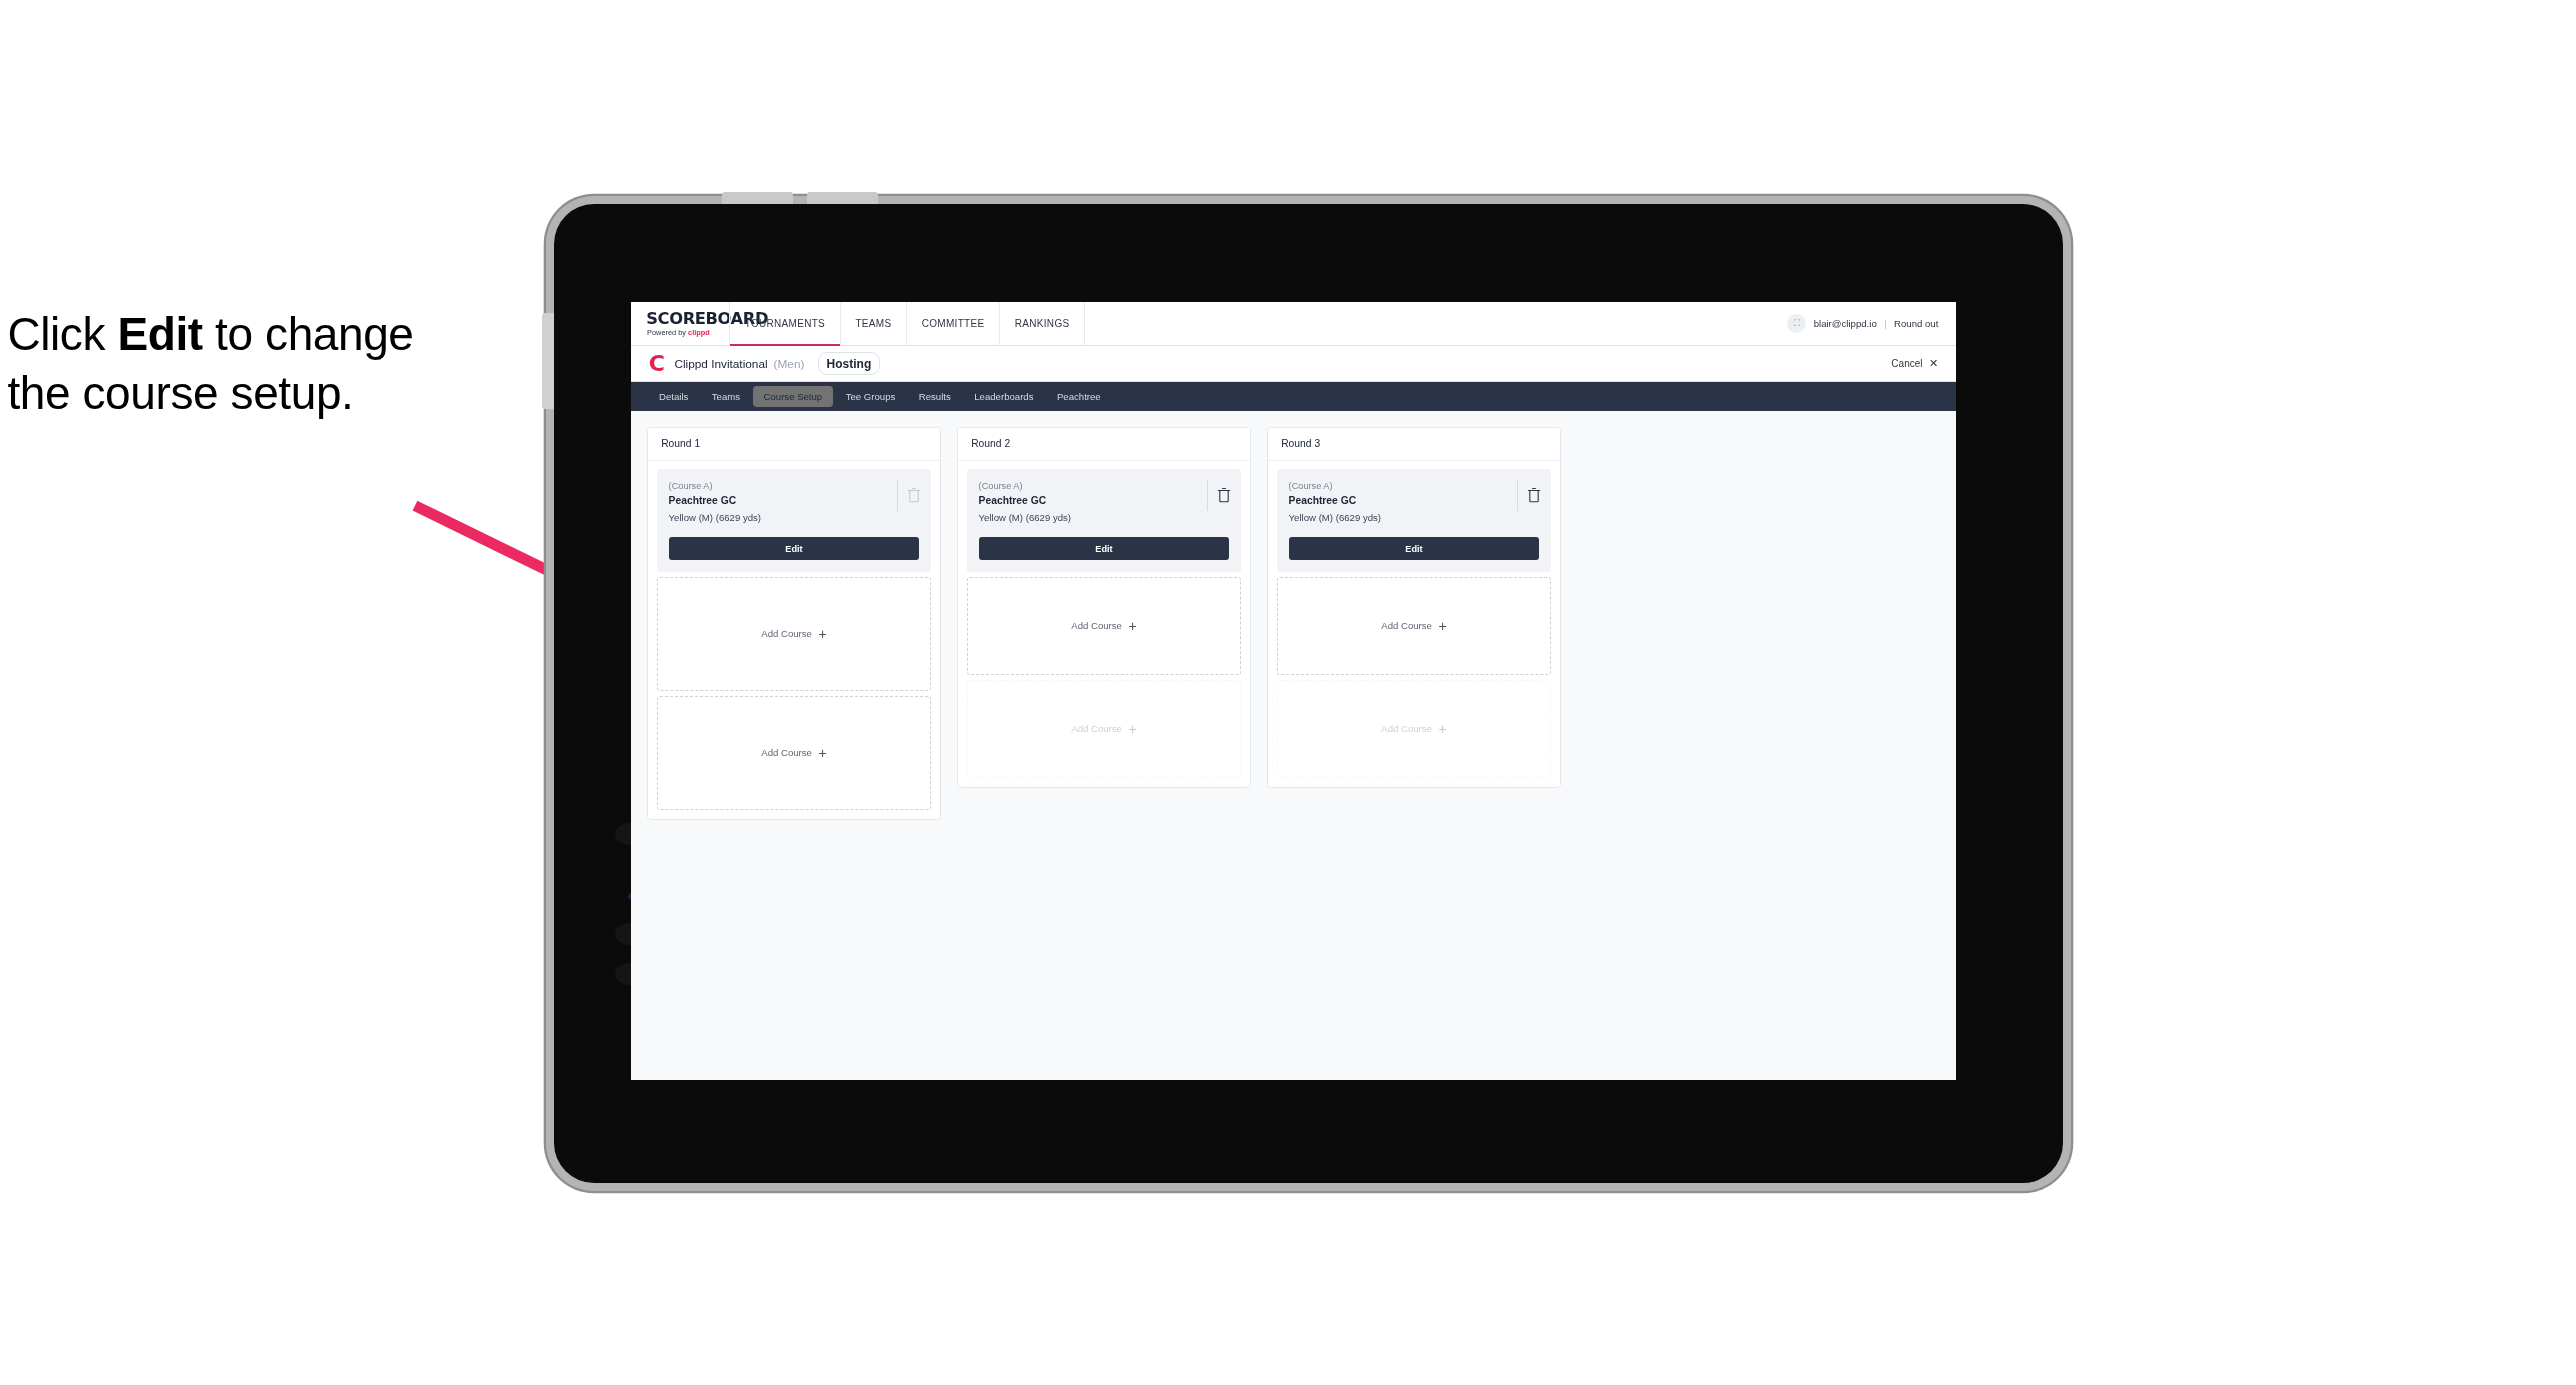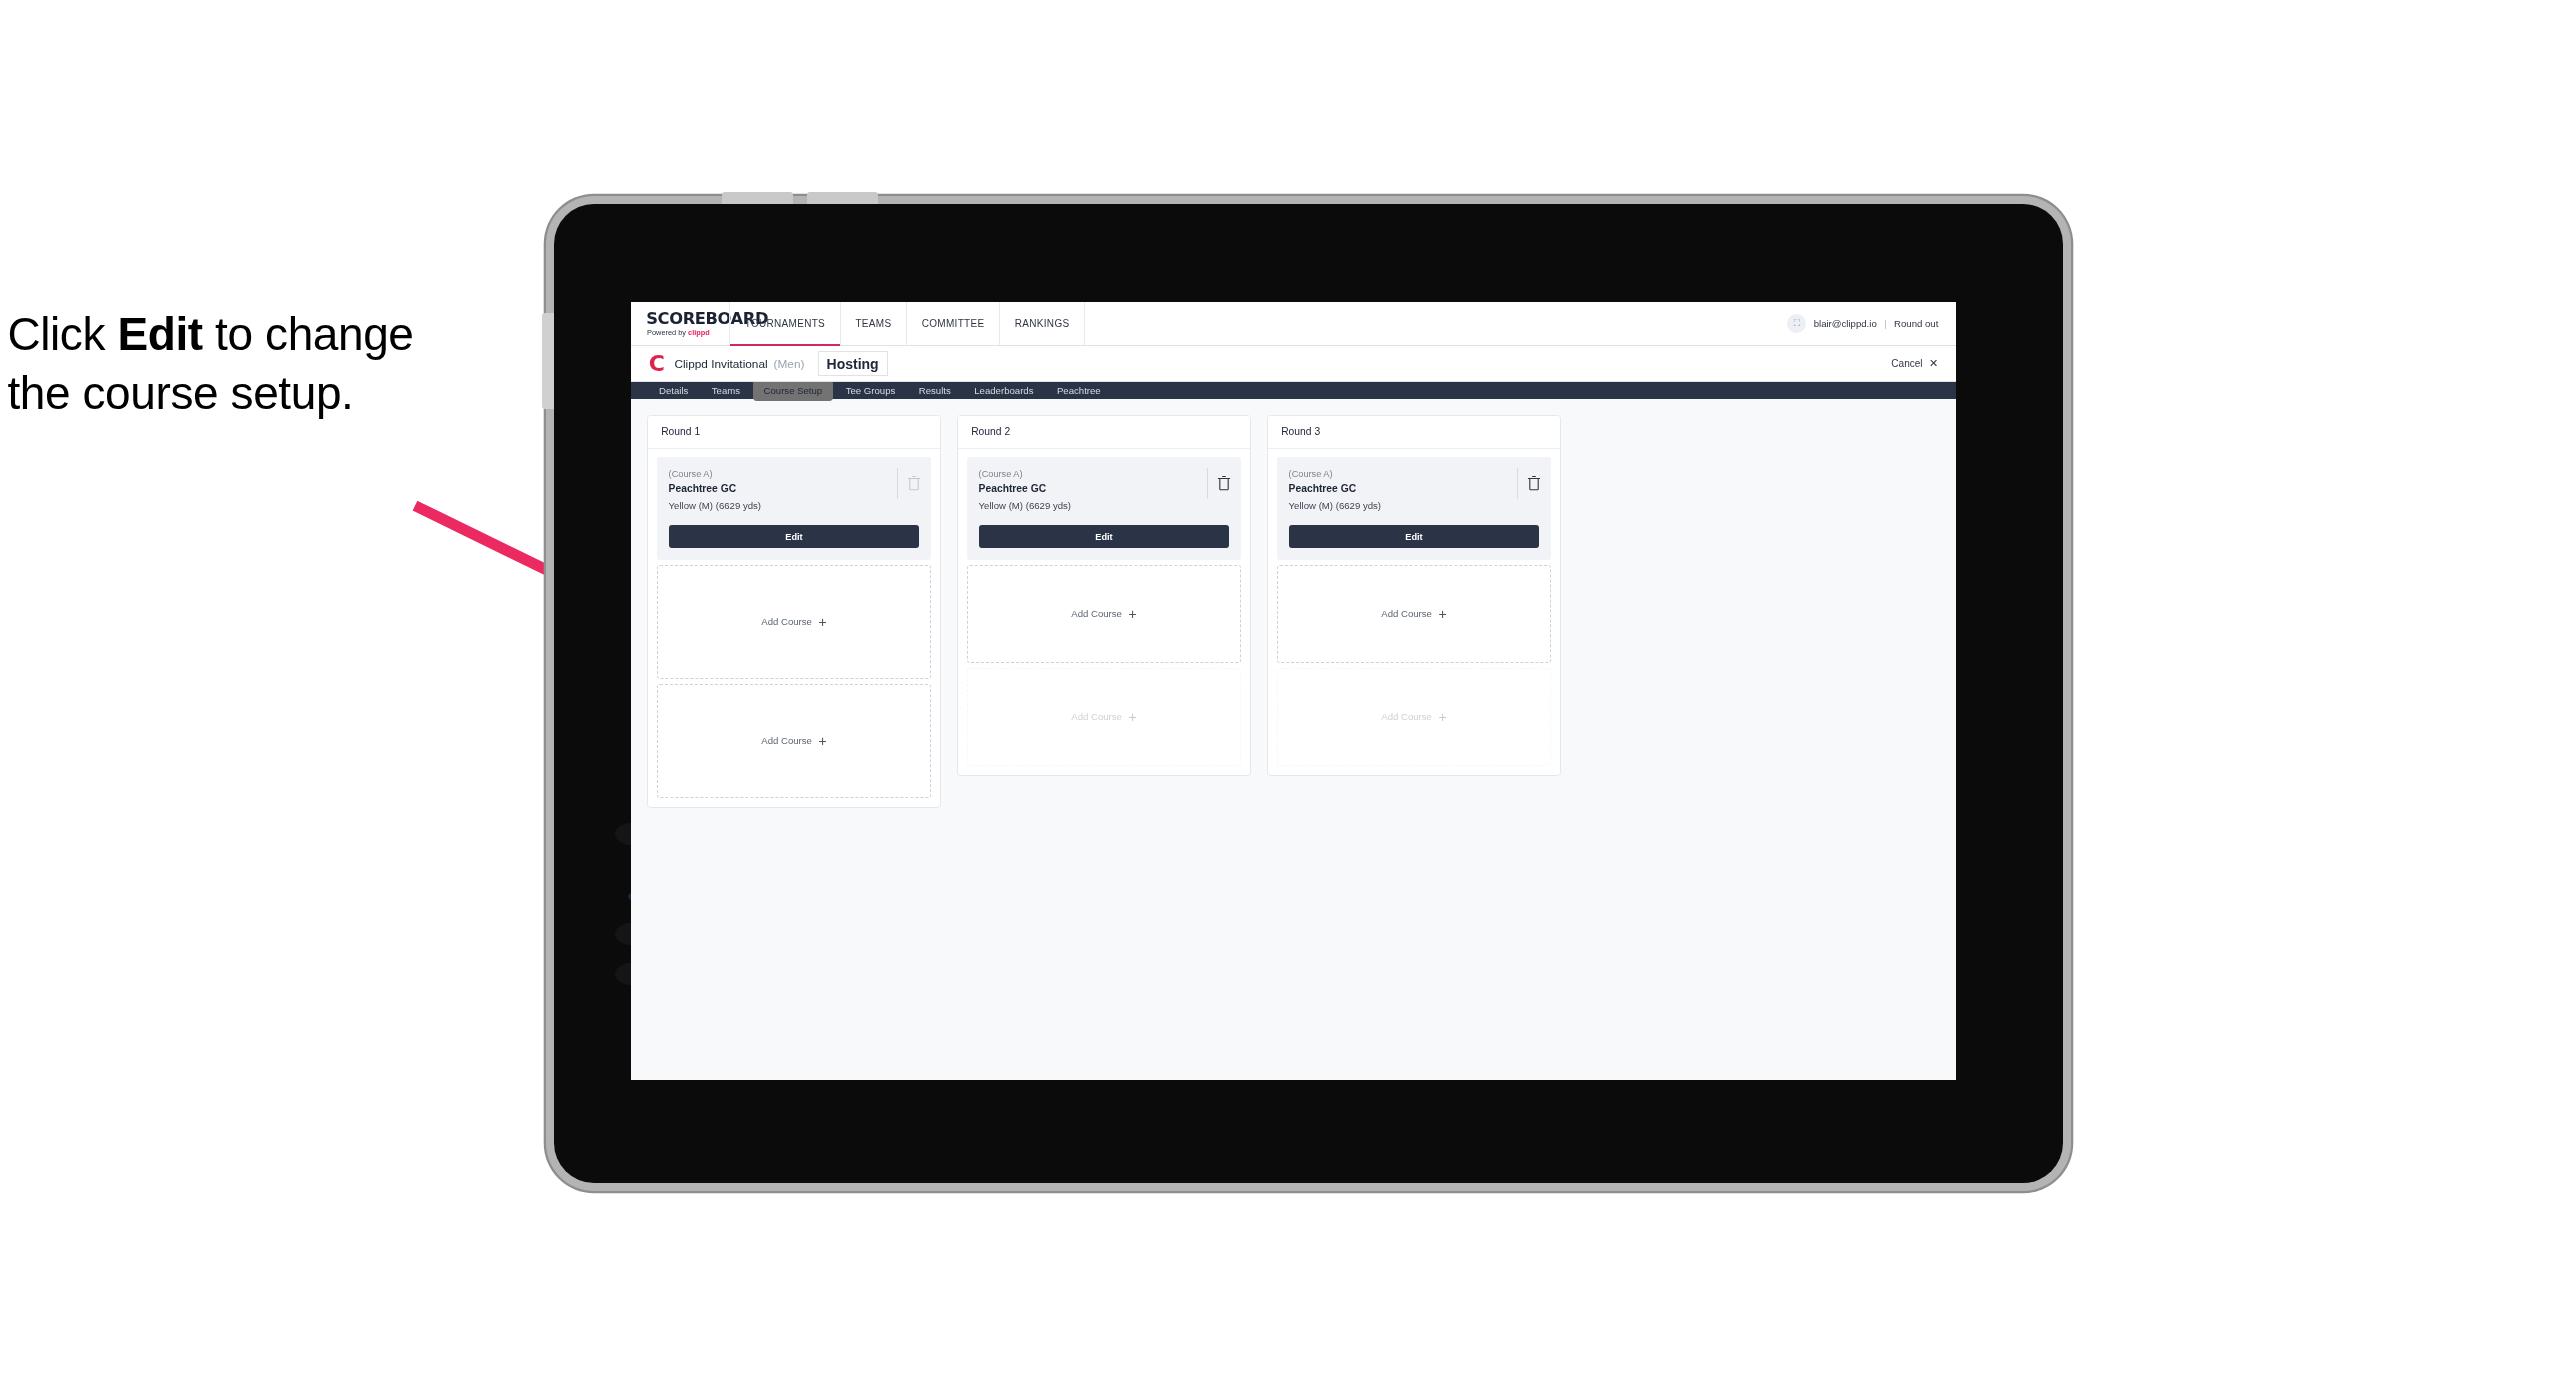--- a/index.html
+++ b/index.html
@@ -112,32 +112,32 @@
     display:flex;align-items:center;padding:0 17.7px;flex:none;position:relative;
   }
   #c-logo{
     font-family:"DejaVu Sans", sans-serif;
     font-weight:700;font-size:22px;color:#e0224f;line-height:1;
     margin-right:10.3px;letter-spacing:-0.7px;
   }
   #tourn-name{font-size:11.8px;color:#20283a;font-weight:400;}
   #tourn-gender{font-size:11.8px;color:#9aa3b2;margin-left:6px;}
   #hosting-badge{
-    margin-left:13.2px;border:0.7px solid #dfe3e8;border-radius:0;
-    padding:3.7px 8px;font-size:14px;font-weight:700;color:#20283a;background:#fff;
+    margin-left:13.2px;border:0.7px solid #dfe3e8;border-radius:9px;
+    padding:3.7px 8px;font-size:12px;font-weight:700;color:#20283a;background:#fff;
   }
   #cancel-btn{
     margin-left:auto;display:flex;align-items:center;gap:6.6px;
     font-size:10px;color:#2f3542;cursor:pointer;
   }
   #cancel-x{font-size:11px;}
 
   
   #tabbar{
-    height:17px;background:#2b3347;display:flex;align-items:center;
+    height:29px;background:#2b3347;display:flex;align-items:center;
     padding:0 17.7px;gap:2.9px;flex:none;
   }
   .tab{
     font-size:9.6px;color:#d6dae2;padding:5.2px 10.3px;border-radius:3.7px;cursor:pointer;
   }
   .tab.active{background:#737373;color:#1f2736;font-weight:400;}
 
   
   #content{flex:1;padding:16px 12px 0 16px;box-sizing:border-box;display:flex;gap:16px;align-items:flex-start;}
   .round-col{

